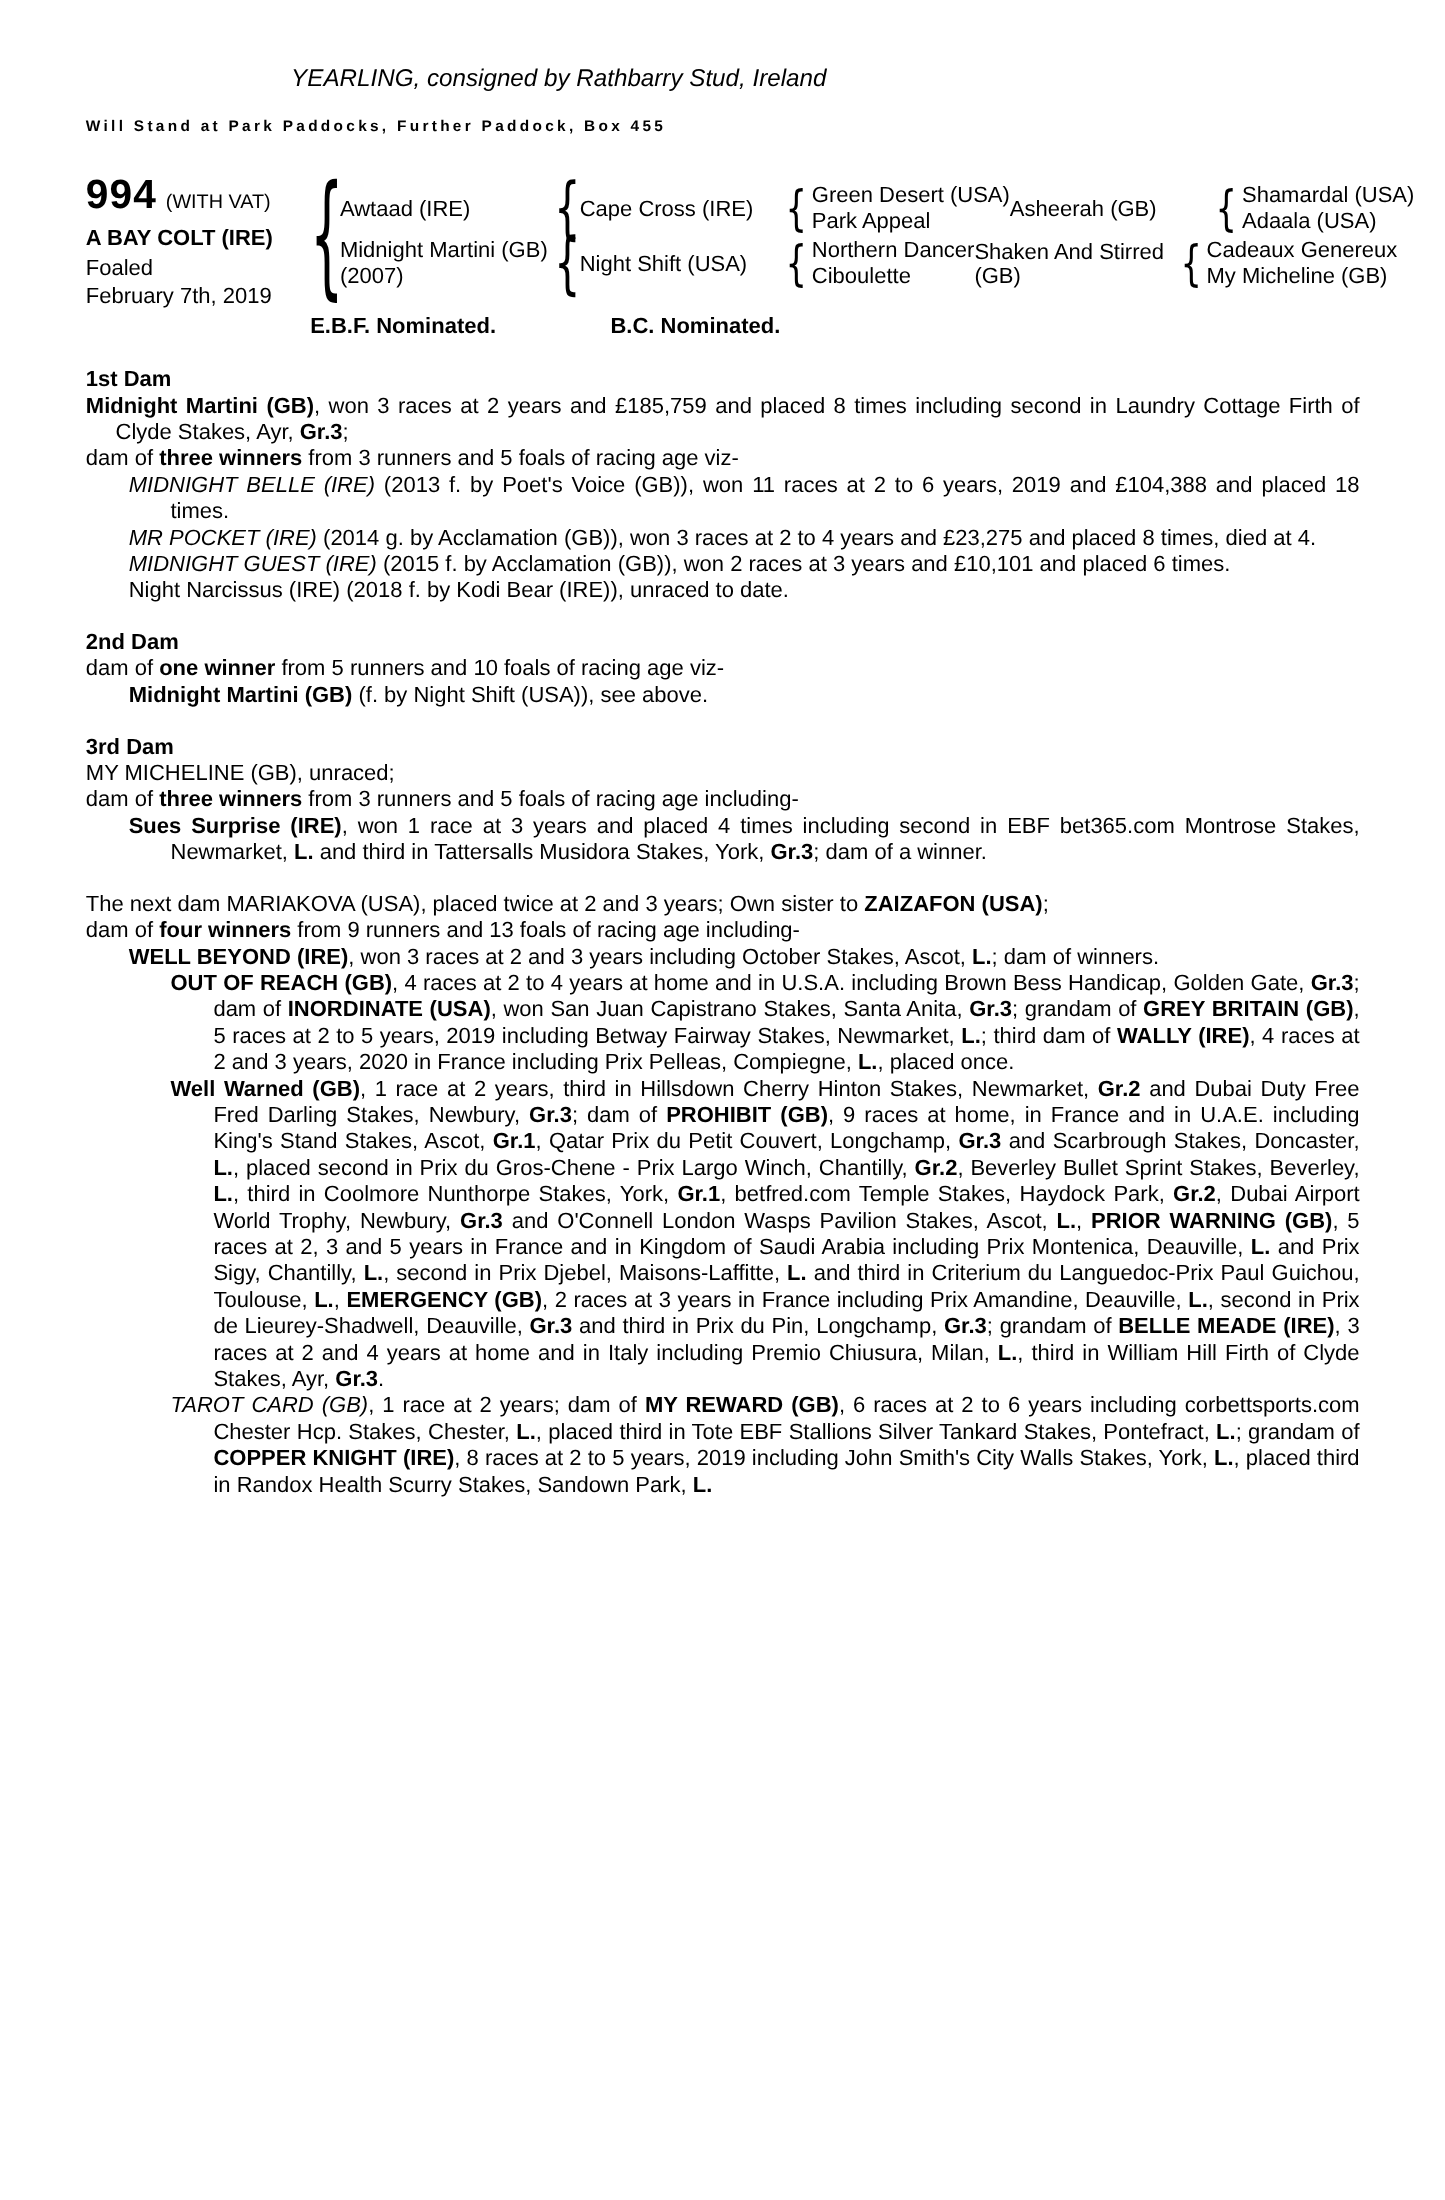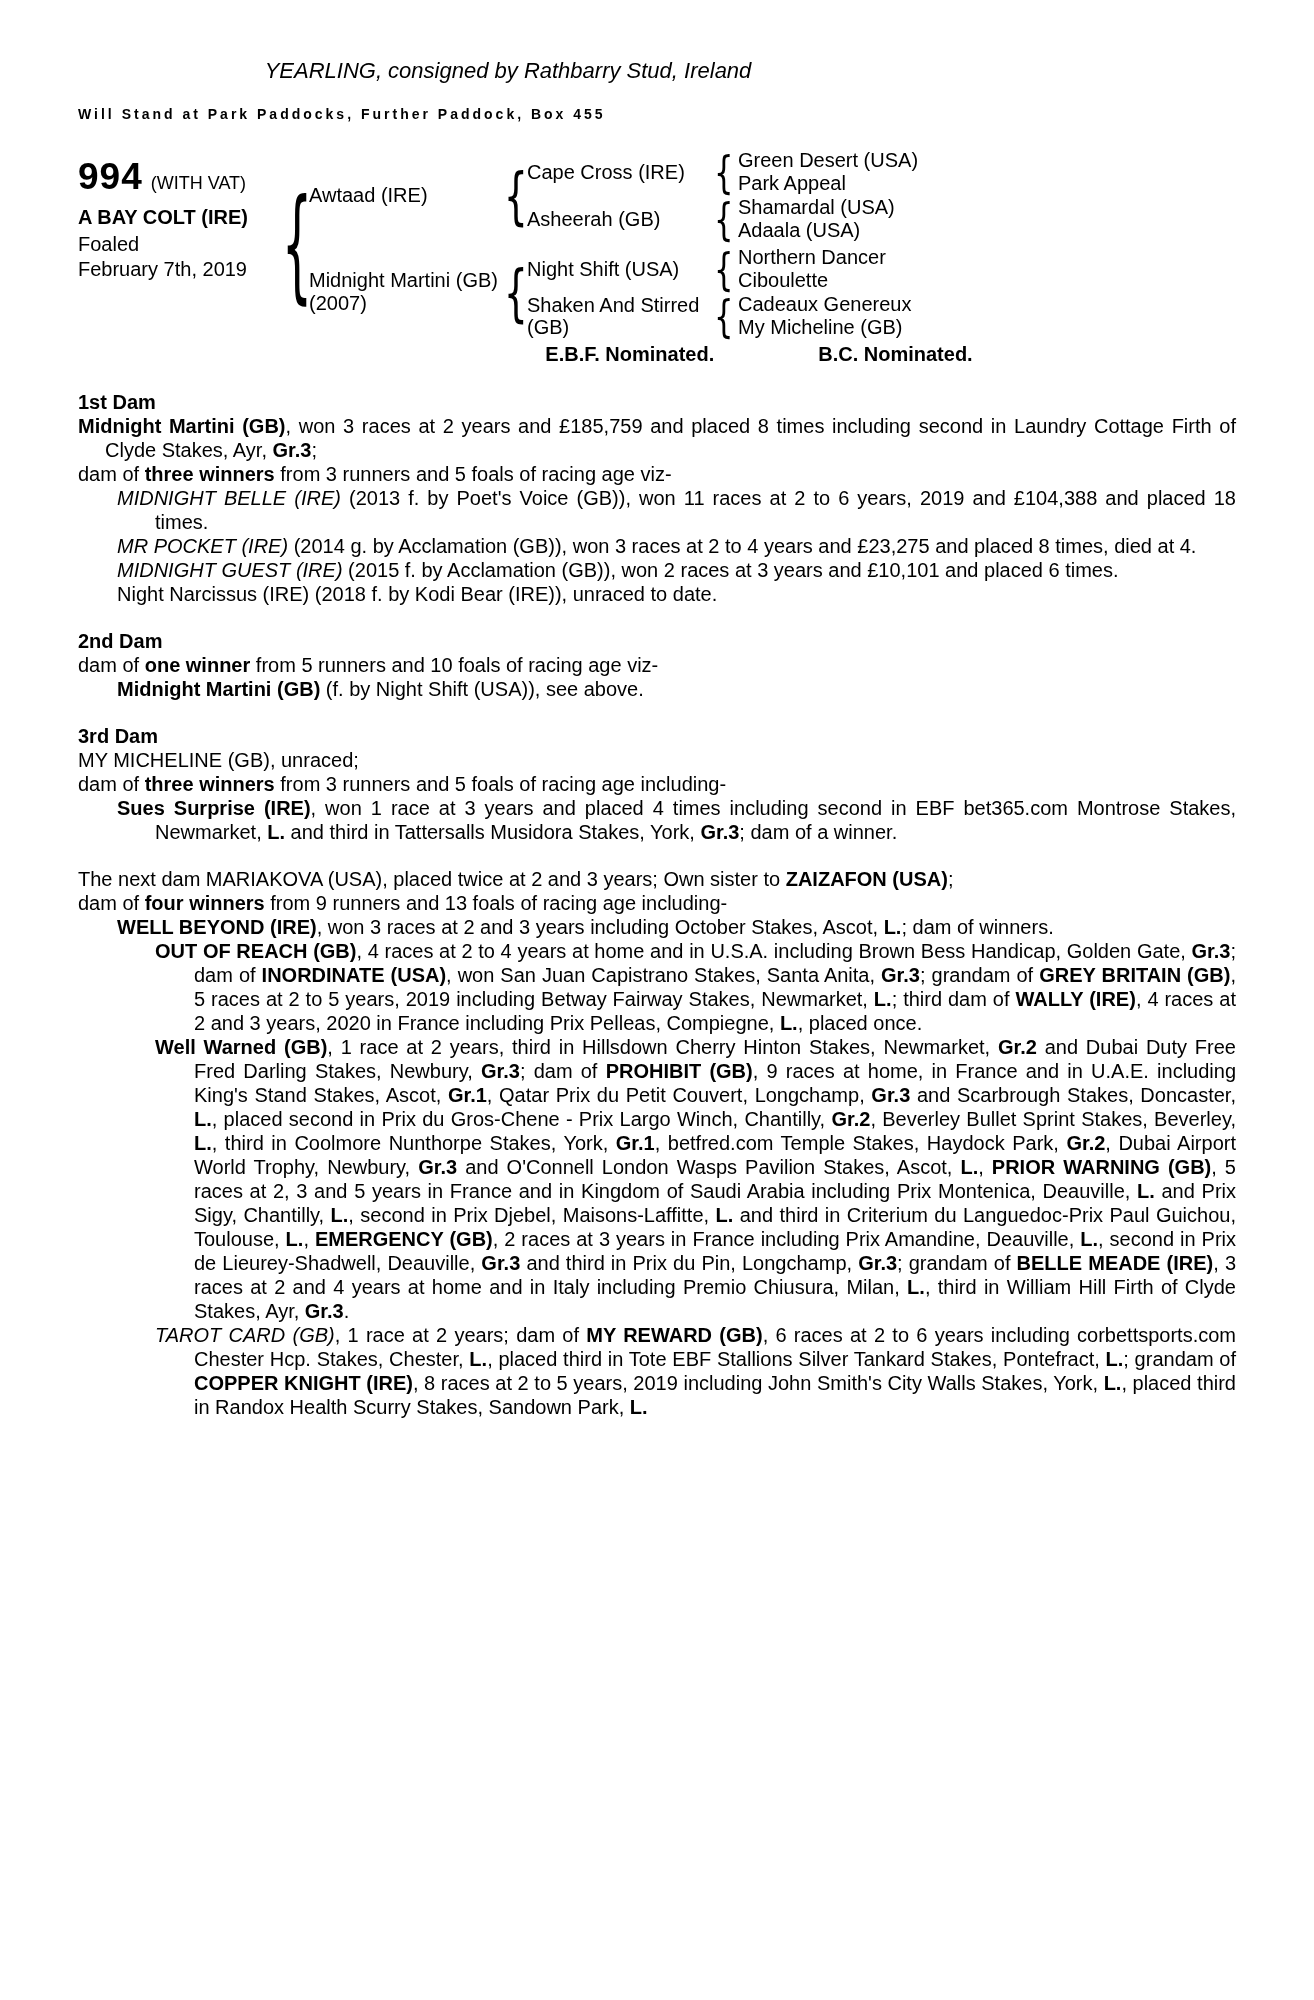--- a/index.html
+++ b/index.html
@@ -72,21 +72,21 @@
 
   .halves { display: flex; flex-direction: column; }
   .half { display: flex; align-items: center; }
   .half + .half { margin-top: 3px; }
 
   .g1-name {
     width: 196px;
     line-height: 23px;
     flex: 0 0 auto;
   }
-  .g2col { display: flex; flex-direction: column; }
+  .g2col { display: flex; flex-direction: row; }
   .g2unit {
     display: flex;
     align-items: center;
     min-height: 47px;
   }
   .g2-name {
     width: 186px;
     line-height: 22px;
     flex: 0 0 auto;
   }
@@ -111,21 +111,20 @@
   .brace-g1::before { font-size: 48px; transform: scale(1, 2.55); }
   .brace-g2 { width: 22px; }
   .brace-g2::before { font-size: 40px; transform: scale(0.95, 1.55); }
   .brace-g3 { width: 22px; margin-right: 3px; }
   .brace-g3::before { font-size: 34px; transform: scale(0.9, 1.3); }
 
   .noms {
     display: flex;
     font-weight: bold;
     margin: 4px 0 24px 0;
-    justify-content: center;
   }
   .nom-ebf { margin-left: 204px; }
   .nom-bc  { margin-left: 104px; }
 
   
   .sections { width: 1158px; }
   .sec { margin-top: 23px; }
   .sec:first-child { margin-top: 0; }
   .sec-heading {
     font-weight: bold;

